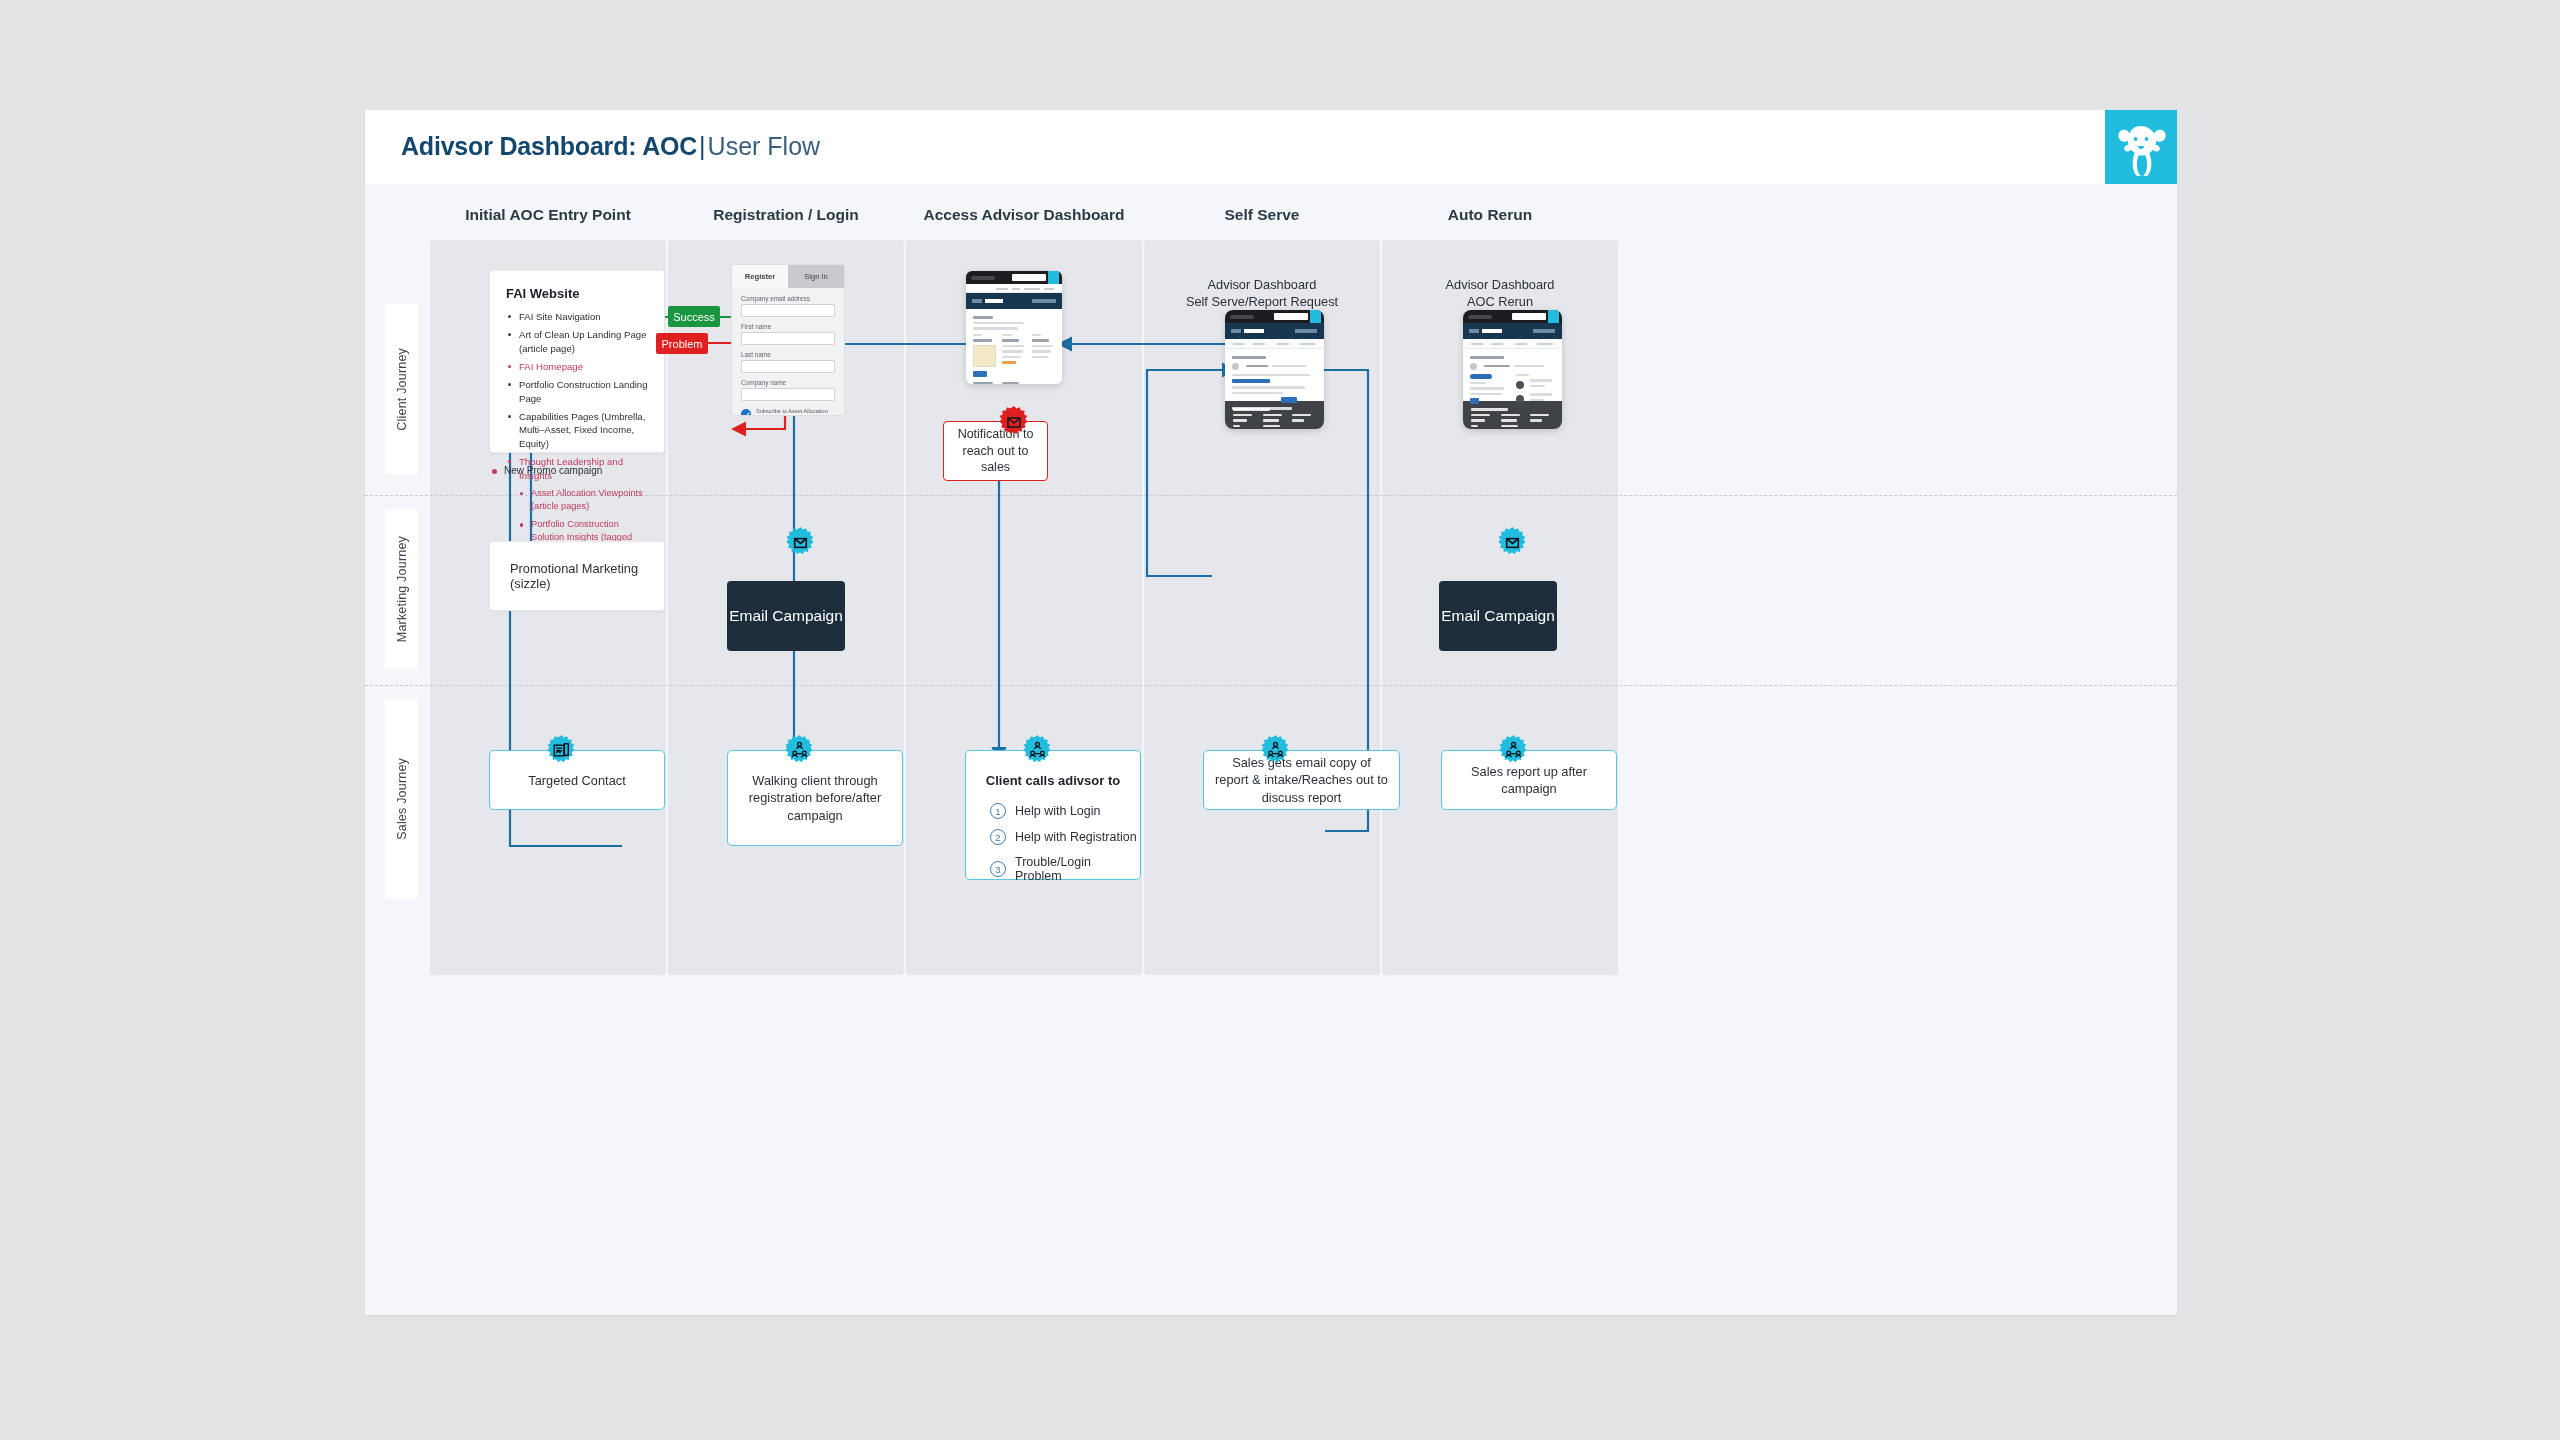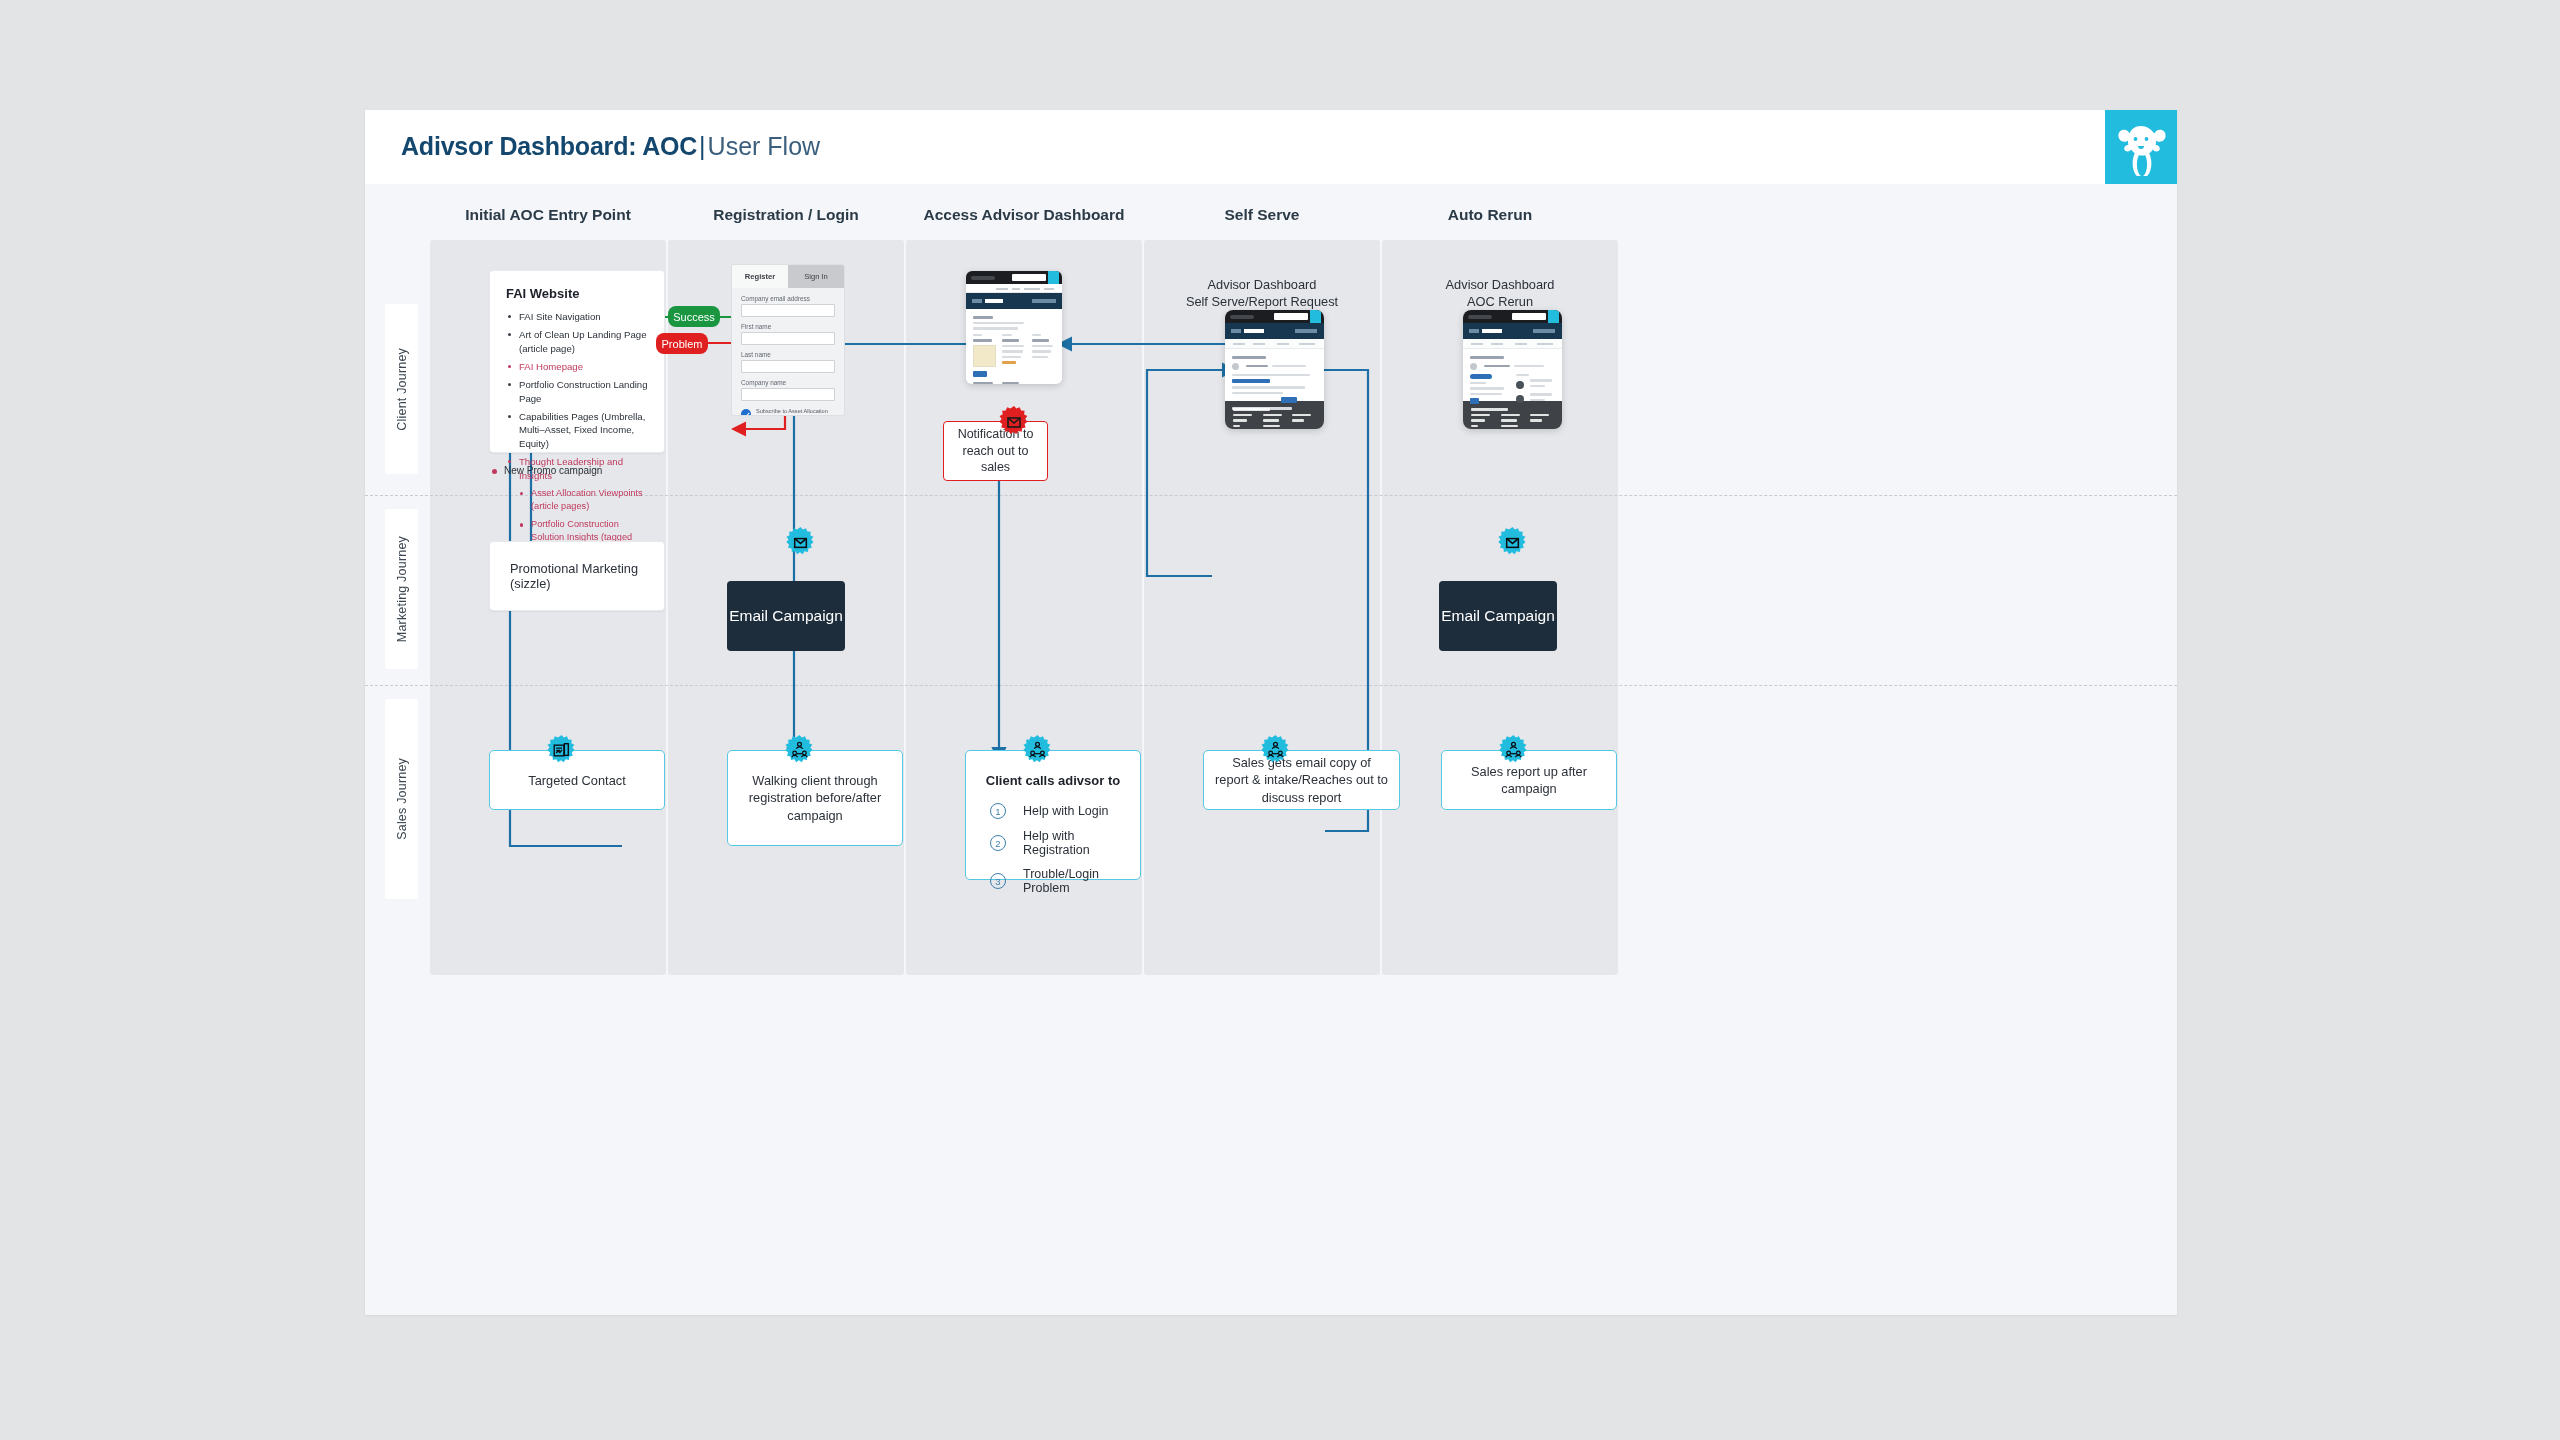--- a/index.html
+++ b/index.html
@@ -200,21 +200,21 @@
   .bar { height: 4px; background: #2b6cb0; border-radius: 1px; margin-bottom: 3px; }
   .avatar { width: 9px; height: 9px; border-radius: 50%; background: #4a5159; display: inline-block; vertical-align: middle; margin-right: 3px; }
   .tab-dark { background: #3f4246; padding: 7px 8px; }
   .tab-dark .ln { background: #ffffff; opacity: .85; }
 
   
   .pill {
     position: absolute;
     display: flex; align-items: center; justify-content: center;
     color: #ffffff; font-size: 11px;
-    border-radius: 8px;
+    border-radius: 2px;
     z-index: 6;
   }
   .pill.success { background: #1a9641; }
   .pill.problem { background: #e02020; }
 
   
   .burst {
     position: absolute; z-index: 7;
     display: flex; align-items: center; justify-content: center;
   }
@@ -225,21 +225,21 @@
 
   
   .numlist { position: absolute; left: 24px; top: 52px; }
   .numrow { display: flex; align-items: center; margin-bottom: 10px; }
   .numcircle {
     width: 16px; height: 16px; border-radius: 50%;
     border: 1px solid #3d7fae; color: #3d7fae;
     font-size: 9.5px; display: flex; align-items: center; justify-content: center;
     margin-right: 9px; flex: none;
   }
-  .numtext { font-size: 12.5px; color: #2b3139; margin-left: 8px; }
+  .numtext { font-size: 12.5px; color: #2b3139; }
   .box-head {
     position: absolute; left: 0; width: 100%;
     text-align: center; top: 22px;
     font-size: 13px; font-weight: bold; color: #1d2129;
   }
 </style>
 </head>
 <body>
 
 <div id="page">

